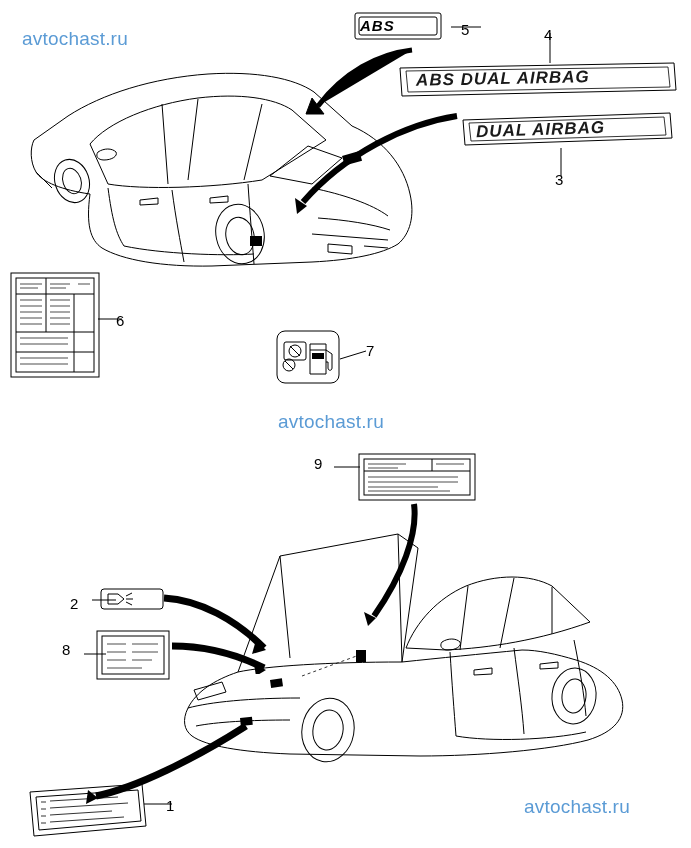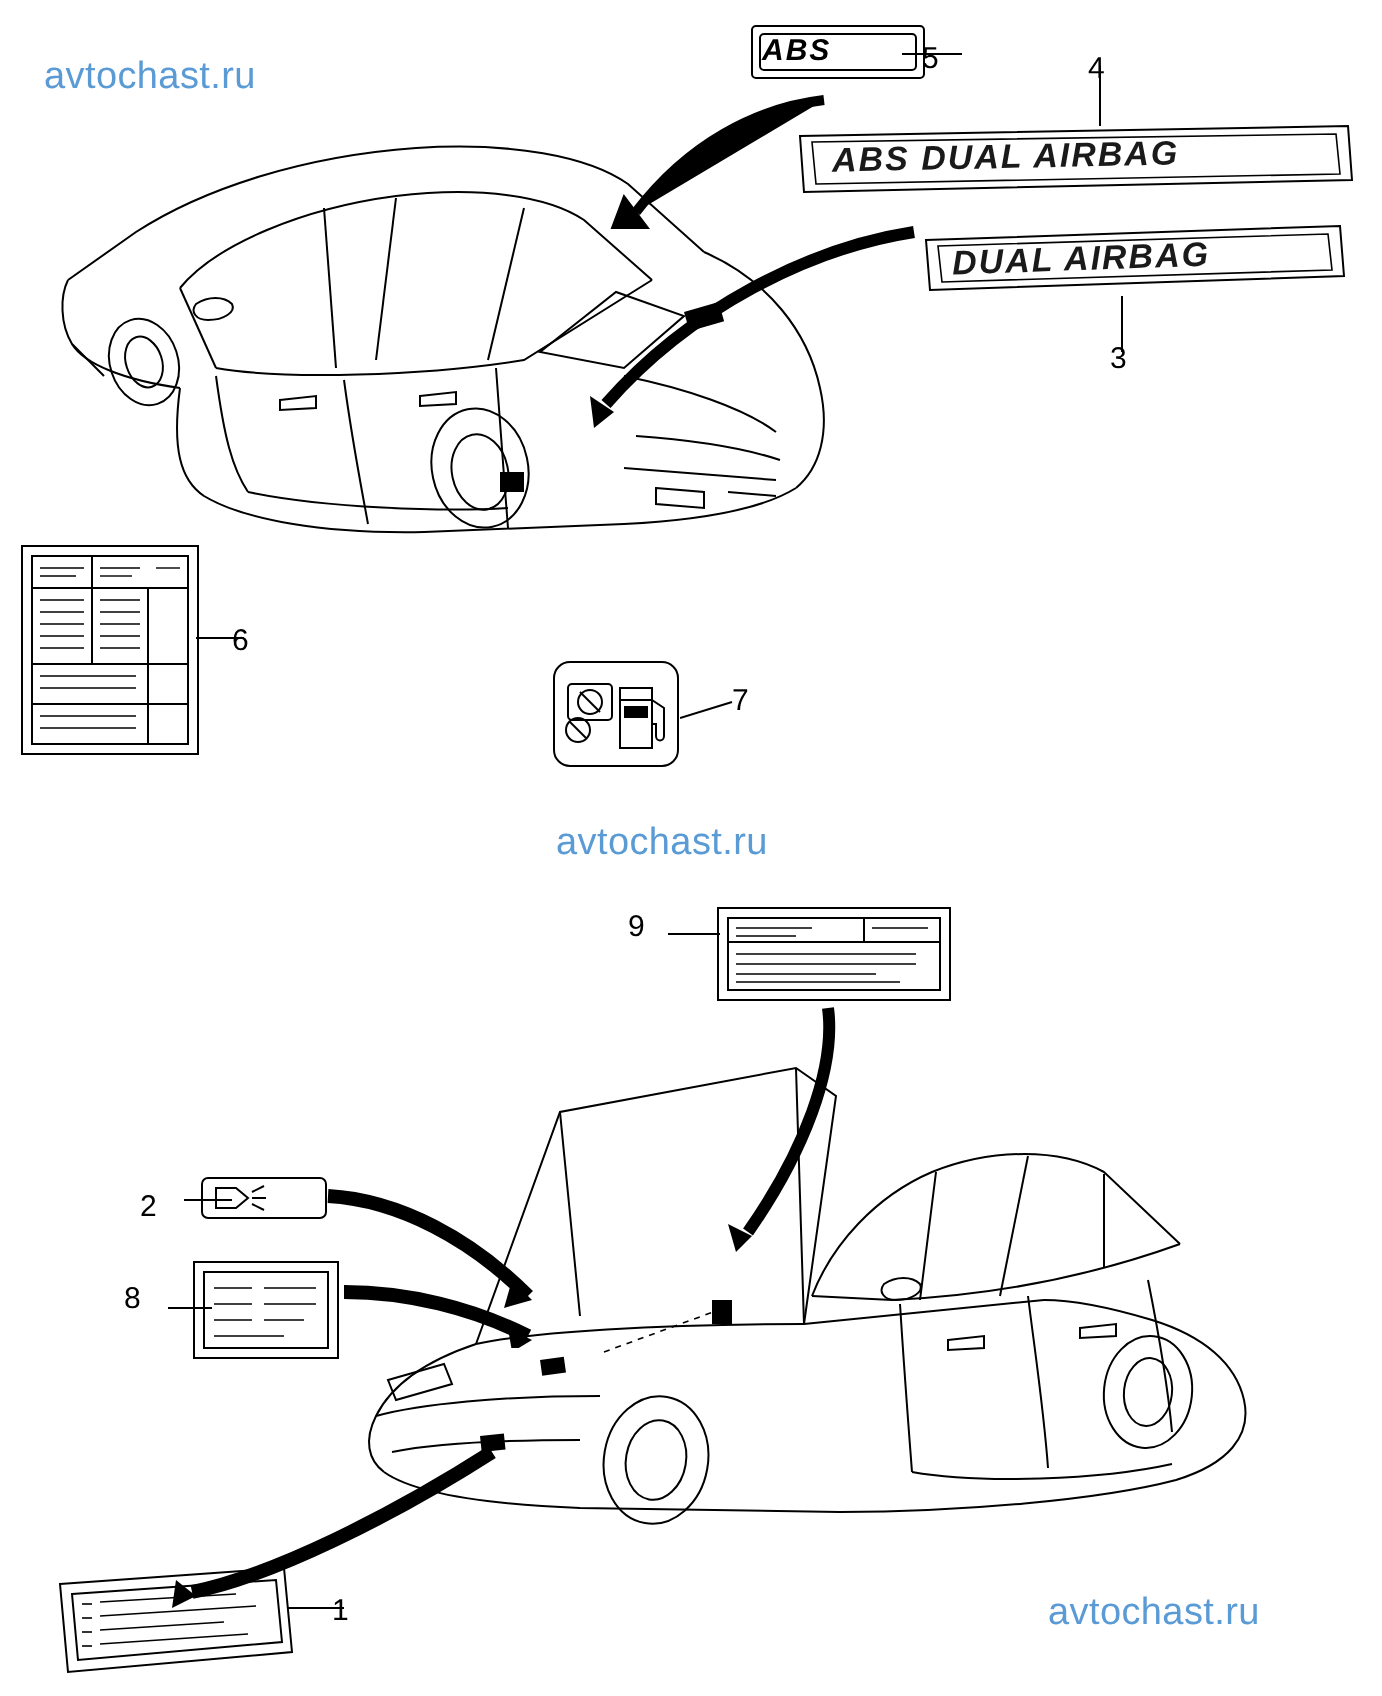--- a/index.html
+++ b/index.html
@@ -113,21 +113,21 @@
   <svg width="130" height="90" viewBox="0 0 130 90" style="position:absolute; left:300px; top:44px;">
     <path d="M112,6 C78,10 44,28 18,62 L12,54 L6,70 L24,70 L18,62" fill="#000" stroke="#000" stroke-width="1"></path>
     <path d="M112,6 C78,10 44,28 18,62" fill="none" stroke="#000" stroke-width="5"></path>
   </svg>
 
   <svg width="220" height="130" viewBox="0 0 220 130" style="position:absolute; left:245px; top:110px;">
     <path d="M212,6 C160,14 100,44 58,92" fill="none" stroke="#000" stroke-width="6"></path>
     <path d="M62,96 L50,88 L52,104 Z" fill="#000"></path>
   </svg>
 
-  <div style="position:absolute; left:363px; top:12px;padding-left:12px;">
+  <div style="position:absolute; left:342px; top:12px;padding-left:12px;">
     <svg width="88" height="28" viewBox="0 0 88 28">
       <rect class="fillw" x="1" y="1" width="86" height="26" rx="2"></rect>
       <rect class="ln" x="5" y="5" width="78" height="18" rx="2"></rect>
     </svg>
     <div class="emblem-text" style="position:absolute; left:18px; top:5px; font-size:15px;">ABS</div>
   </div>
   <svg width="34" height="12" viewBox="0 0 34 12" style="position:absolute; left:451px; top:21px;">
     <line class="ln" x1="0" y1="6" x2="30" y2="6"></line>
   </svg>
   <div class="callout" style="left:461px; top:21px;">5</div>

